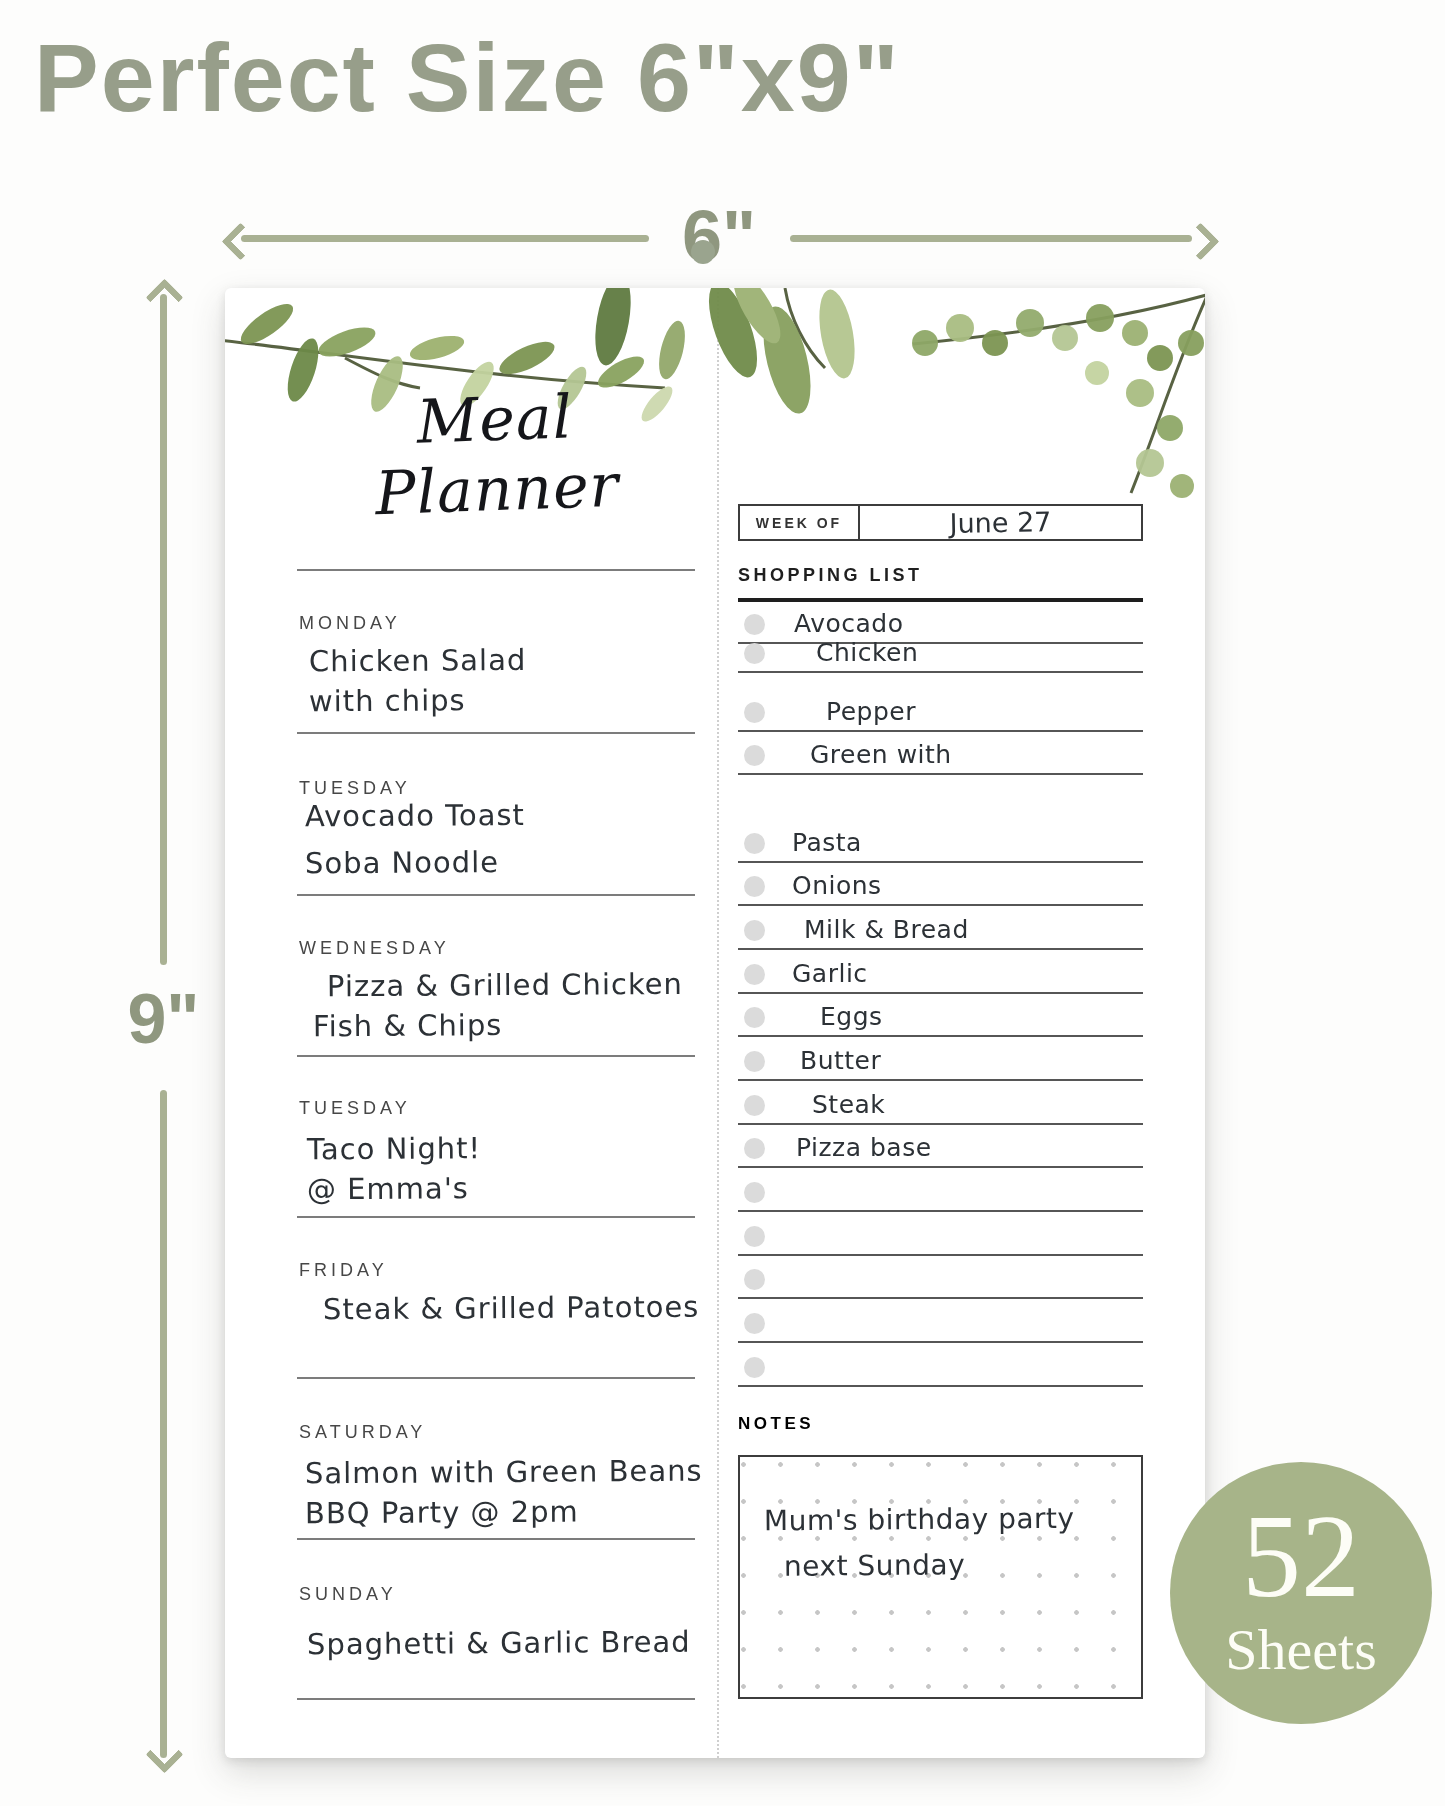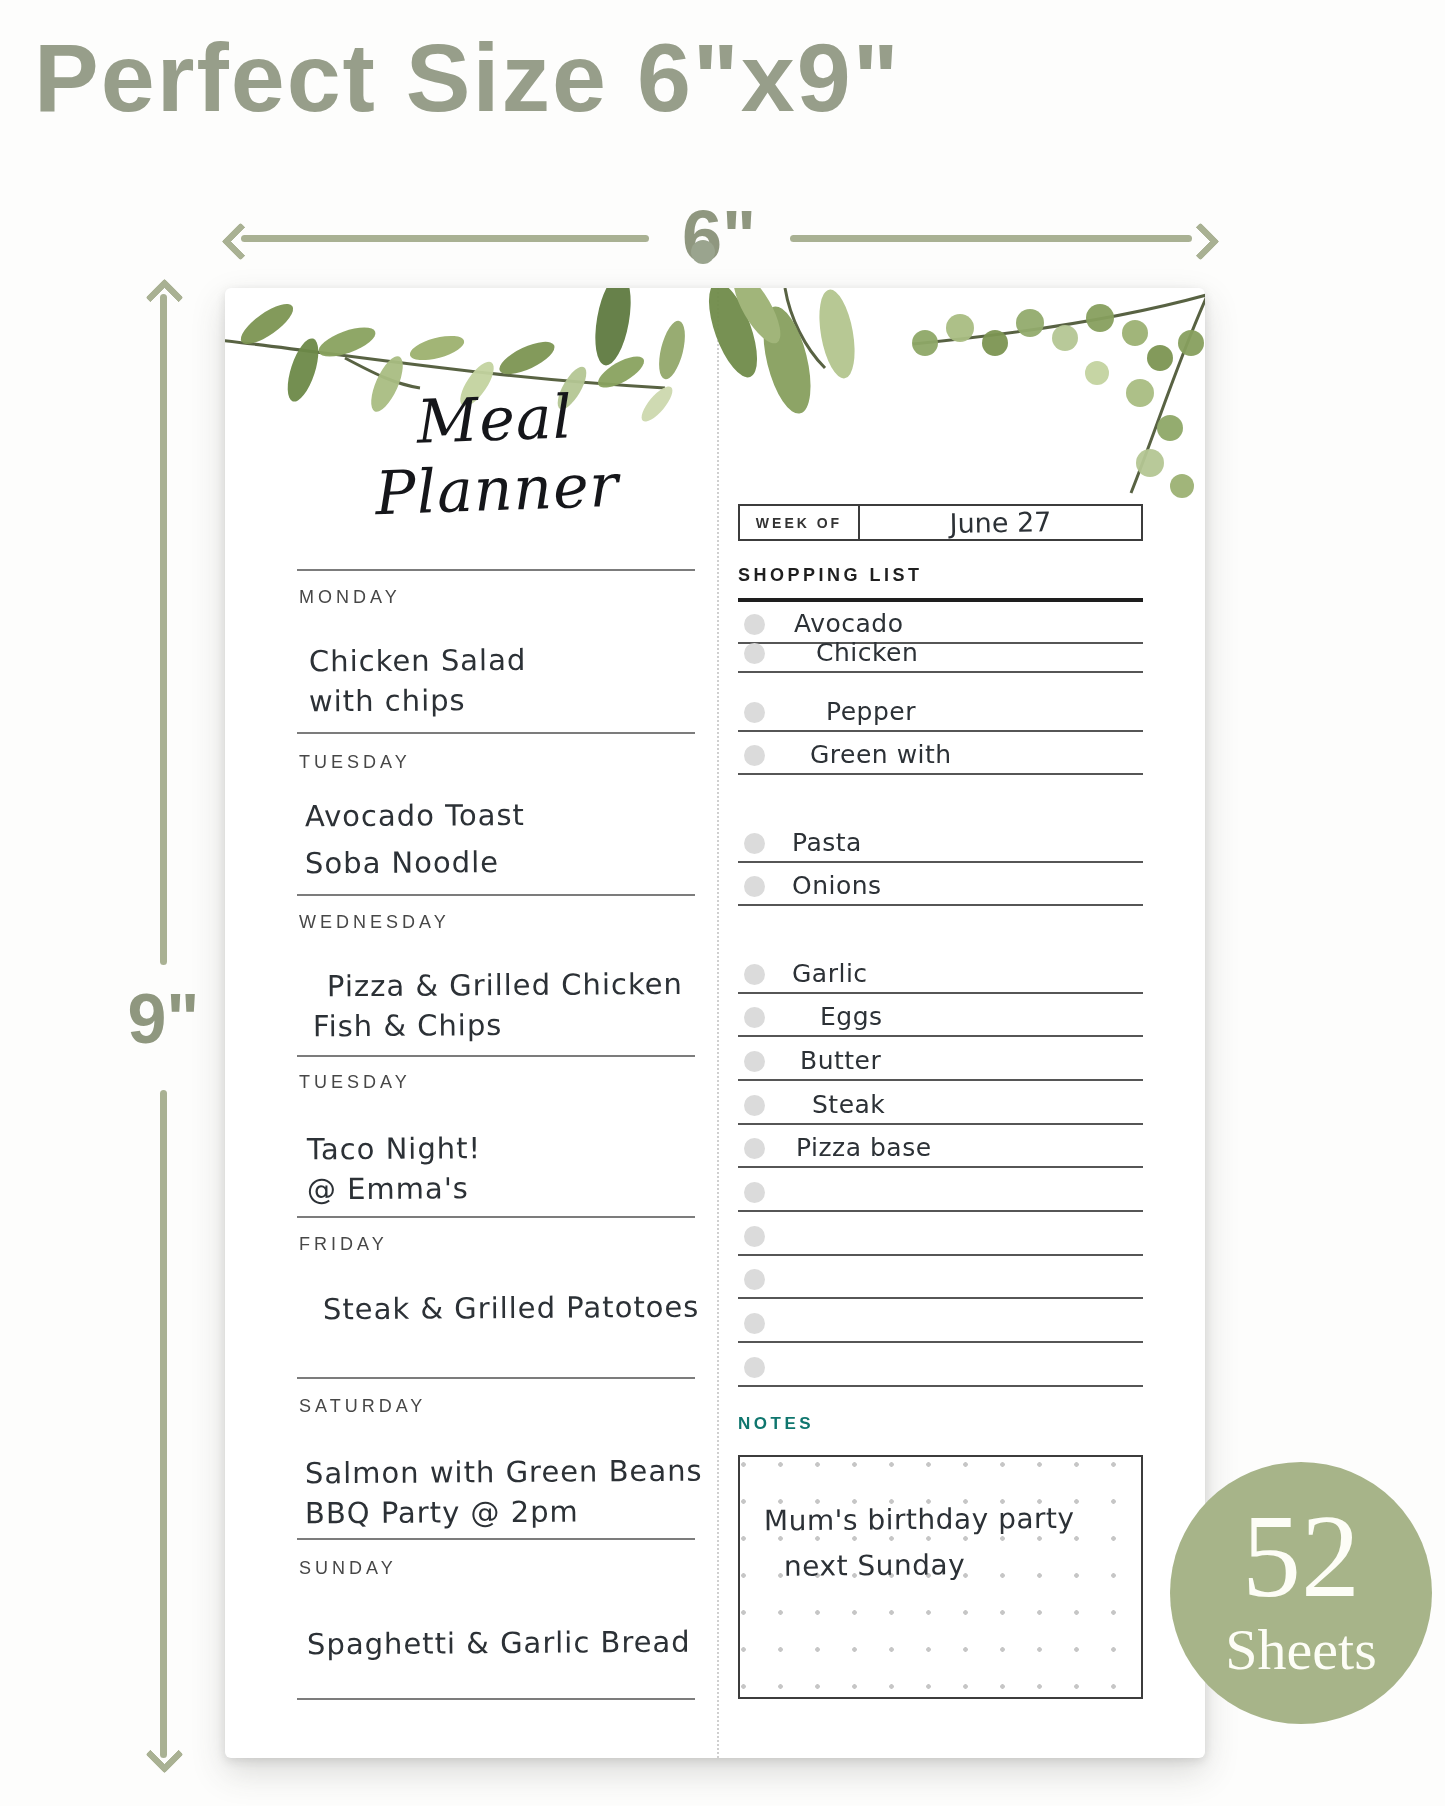--- a/index.html
+++ b/index.html
@@ -39,41 +39,41 @@
          border-radius:6px;box-shadow:0 14px 34px rgba(60,60,55,.18), 0 3px 10px rgba(60,60,55,.14);}
   .divider{position:absolute;left:492px;top:0;bottom:0;border-left:2px dotted #cfcfcf;}
   .greenery{position:absolute;left:0;top:0;pointer-events:none;}
 
   
   .leftcol{position:absolute;left:72px;top:0;width:398px;height:100%;}
   .script-title{position:absolute;left:0;top:96px;width:100%;text-align:center;
                 font-family:"DejaVu Serif", serif;font-style:italic;font-size:60px;
                 letter-spacing:1px;color:#15161a;transform:rotate(-2deg);}
   .rule{position:absolute;left:0;width:100%;height:0;border-top:2px solid #7c7c7c;}
-  .daylabel{position:absolute;left:2px;font-size:18px;letter-spacing:4px;color:#474747;}
+  .daylabel{position:absolute;left:2px;font-size:18px;letter-spacing:4px;color:#474747;margin-top:26px;}
   .hand{font-family:"DejaVu Sans", sans-serif;color:#2c3136;}
   .meal{position:absolute;left:0;width:100%;font-size:29px;letter-spacing:1px;transform:rotate(-.4deg);}
 
   
   .rightcol{position:absolute;left:513px;top:0;width:405px;height:100%;}
   .weekof{position:absolute;left:0;top:216px;width:100%;height:37px;border:2px solid #3c3c3c;
           display:flex;box-sizing:border-box;}
   .weekof .cell-l{width:118px;border-right:2px solid #3c3c3c;display:flex;align-items:center;
                   justify-content:center;font-size:14px;font-weight:bold;letter-spacing:3px;color:#333;}
   .weekof .cell-r{flex:1;display:flex;align-items:center;justify-content:center;
                   font-size:27px;transform:rotate(-1deg);}
   .shop-head{position:absolute;left:0;top:277px;font-size:18px;font-weight:bold;
              letter-spacing:3.5px;color:#1f1f1f;text-align:right;}
   .shop-rule{position:absolute;left:0;top:310px;width:100%;height:4px;background:#1e1e1e;}
   .srow{position:absolute;left:0;width:100%;height:40px;border-bottom:2px solid #565656;}
   .srow .bullet{position:absolute;left:6px;bottom:7px;width:21px;height:21px;border-radius:50%;
                 background:#dbdbdb;}
   .srow .itm{position:absolute;left:44px;bottom:4px;font-size:25px;letter-spacing:.5px;}
   .notes-head{position:absolute;left:0;top:1126px;font-size:17px;font-weight:bold;
-              letter-spacing:3.5px;color:#0f766e;}
+              letter-spacing:3.5px;color:#000000;}
   .notes-box{position:absolute;left:0;top:1167px;width:100%;height:244px;border:2px solid #3c3c3c;
              box-sizing:border-box;
              background-image:radial-gradient(#c6c6c6 2px, transparent 2.6px);
              background-size:37px 37px;background-position:22px 26px;}
   .note-line{position:absolute;font-size:28px;letter-spacing:.5px;transform:rotate(-.5deg);}
 
   
   .badge{position:absolute;left:1170px;top:1462px;width:262px;height:262px;border-radius:50%;
          background:#a7b489;display:flex;flex-direction:column;align-items:center;
          justify-content:center;color:#fdfdf6;font-family:"Liberation Serif", serif;}
@@ -215,20 +215,24 @@
           <span class="itm hand" style="padding-left:28px">Green with</span>
         </div>
       <div class="srow" style="top:533px">
           <span class="bullet"></span>
           <span class="itm hand" style="padding-left:10px">Pasta</span>
         </div>
       <div class="srow" style="top:576px">
           <span class="bullet"></span>
           <span class="itm hand" style="padding-left:10px">Onions</span>
         </div>
+      <div class="srow" style="top:620px">
+          <span class="bullet"></span>
+          <span class="itm hand" style="padding-left:22px">Milk &amp; Bread</span>
+        </div>
       <div class="srow" style="top:664px">
           <span class="bullet"></span>
           <span class="itm hand" style="padding-left:10px">Garlic</span>
         </div>
       <div class="srow" style="top:707px">
           <span class="bullet"></span>
           <span class="itm hand" style="padding-left:38px">Eggs</span>
         </div>
       <div class="srow" style="top:751px">
           <span class="bullet"></span>

